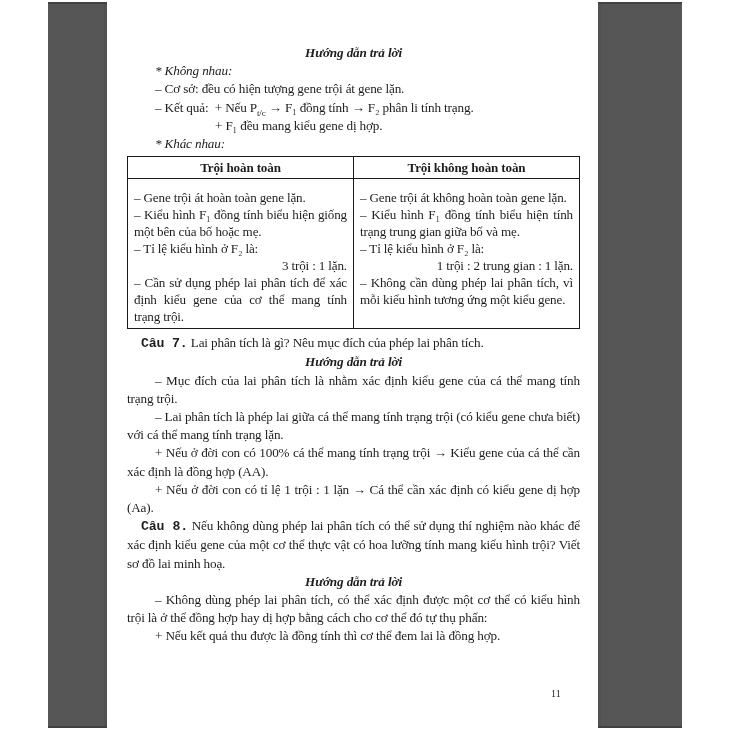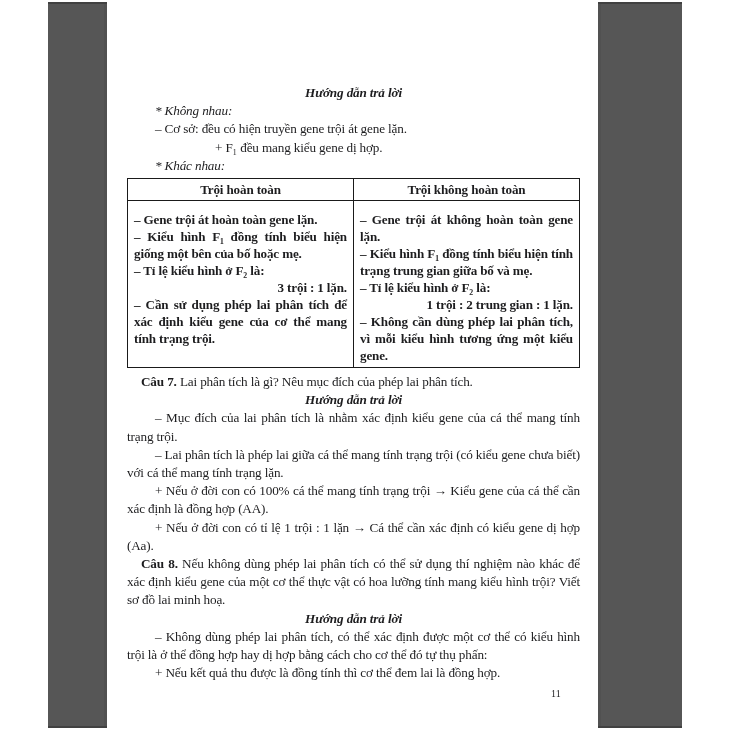--- a/index.html
+++ b/index.html
@@ -12,62 +12,63 @@
   }
   .gutter{
     position:absolute;top:2px;height:726px;background:#565656;
     box-sizing:border-box;border-top:2px solid #414141;border-bottom:2px solid #414141;
   }
   .gutter.left{left:48px;width:59px;box-shadow:inset -3px 0 0 rgba(0,0,0,0.05);}
   .gutter.right{left:598px;width:84px;box-shadow:inset 3px 0 0 rgba(0,0,0,0.05);}
 
   .page-content{
     position:absolute;left:127px;top:0;width:453px;padding-top:44px;
-    font-size:13.2px;line-height:18.2px;letter-spacing:-0.15px;margin-top:40px;
+    font-size:13.2px;line-height:18.2px;letter-spacing:-0.15px;
   }
   .p{margin:0;text-align:justify;text-indent:28px;}
   .p.q{text-indent:14px;}
   .italic{font-style:italic;}
   .heading-center{margin:0;text-align:center;text-indent:0;font-weight:bold;font-style:italic;}
   .sub-item{margin:0 0 0 88px;text-align:left;text-indent:0;}
-  .bold{font-weight:bold;}
+  .bold{font-weight:bold;font-family:Liberation Mono, monospace;}
   sub.ss{font-size:9px;line-height:0;}
 
   table.cmp{
     width:100%;border-collapse:collapse;table-layout:fixed;
     margin:3px 0 5px 0;
     font-size:13.1px;line-height:17px;
   }
   table.cmp th,table.cmp td{
     border:1px solid #1a1a1a;vertical-align:top;box-sizing:border-box;
   }
   table.cmp th{padding:2px 4px;text-align:center;font-weight:bold;}
-  table.cmp td{padding:10px 6px 3px 6px;font-weight:bold;}
+  table.cmp td{padding:10px 6px 3px 6px;}
   table.cmp td .p{text-indent:0;}
   table.cmp td .center{text-align:right;text-indent:0;margin:0;}
 
   .page-number{
     position:absolute;left:551px;top:688px;font-size:10px;color:#1d1d1f;
   }
 </style>
 </head>
 <body>
 
 <div class="gutter left"></div>
 <div class="gutter right"></div>
 
 <div class="page-content">
 
   <p class="heading-center">Hướng dẫn trả lời</p>
 
   <p class="p italic">* Không nhau:</p>
 
-  <p class="p">– Cơ sở: đều có hiện truyền gene trội át gene lặn.</p>
+  <p class="p">– Cơ sở: đều có hiện tượng gene trội át gene lặn.</p>
 
 
+  <p class="p"><span>– Kết quả: &nbsp;+ Nếu P</span><sub class="ss">t/c</sub><span> → F₁ đồng tính → F₂ phân li tính trạng.</span></p>
 
   <p class="sub-item">+ F₁ đều mang kiểu gene dị hợp.</p>
 
 
   <p class="p italic">* Khác nhau:</p>
 
   <table class="cmp">
     <tbody>
         <tr>
       <th>Trội hoàn toàn</th>

